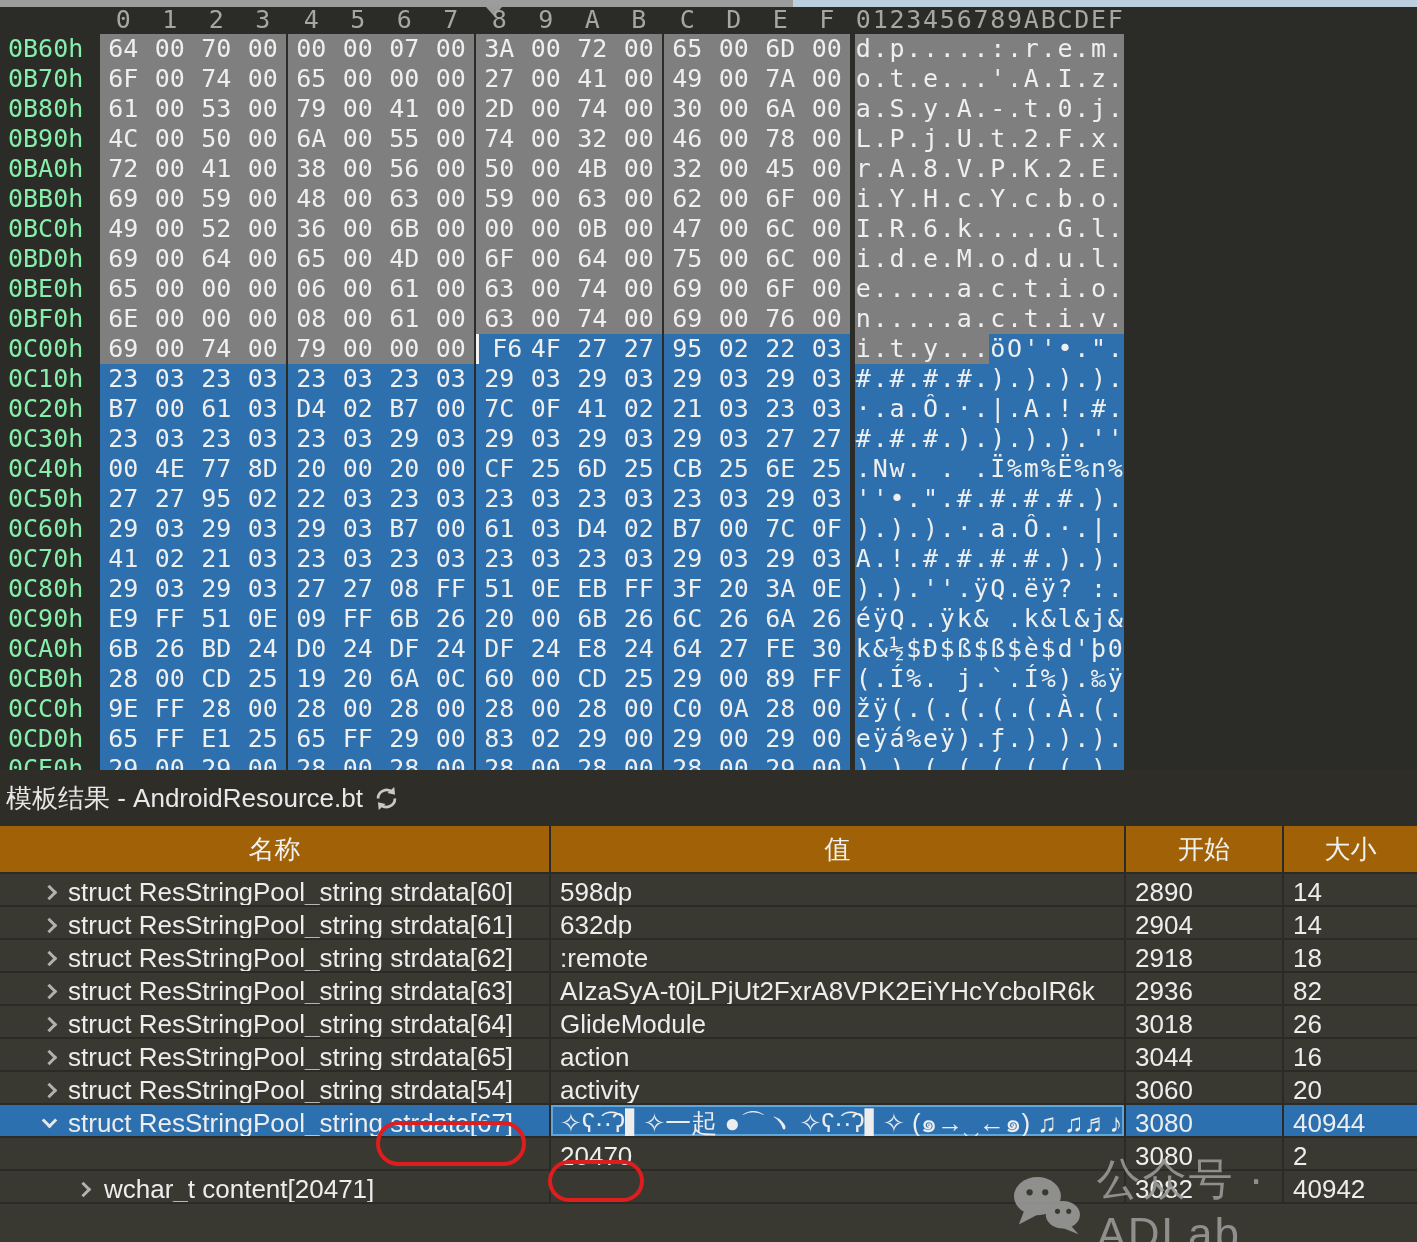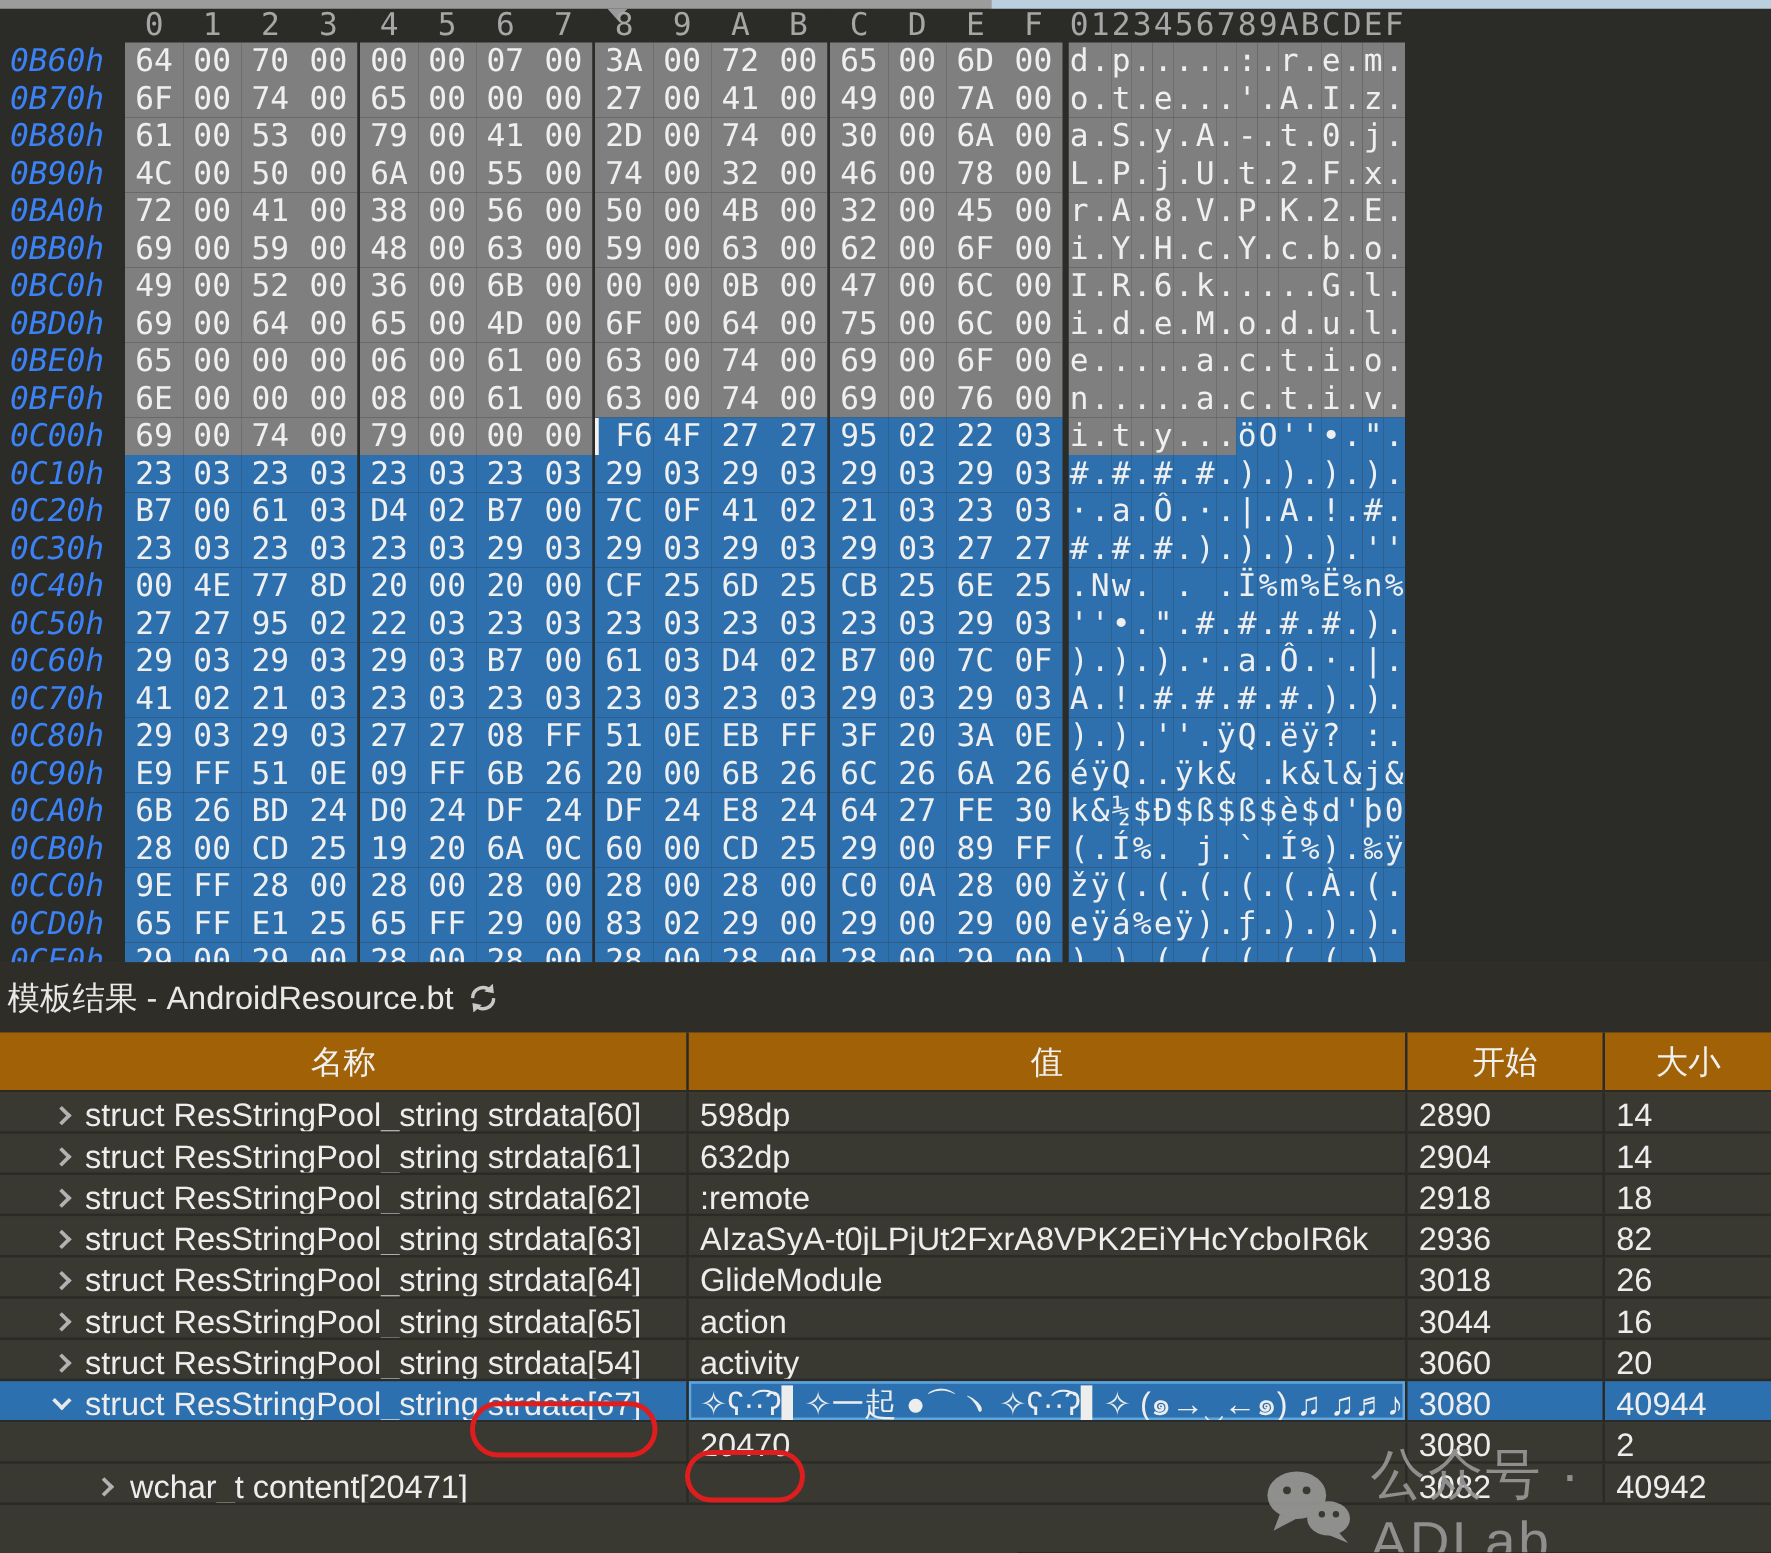--- a/index.html
+++ b/index.html
@@ -11,21 +11,21 @@
   .strip-left  { position:absolute; top:0; left:0; width:793px; height:7px; background:#9c9c9c; }
   .strip-right { position:absolute; top:0; left:793px; width:624px; height:7px; background:#bccfdf; }
   .col-marker  { position:absolute; top:7px; left:486px; width:0; height:0;
                  border-left:8px solid transparent; border-right:8px solid transparent;
                  border-top:9px solid #9a9a9a; }
 
   
   .hex-area { position:absolute; top:8px; left:0; width:1417px; height:762px; overflow:hidden; }
   .hexrow { position:relative; display:flex; height:30px; line-height:30px; font-size:25px; white-space:pre; }
   .hexhead { height:26px; line-height:24px; color:#a6a6a6; }
-  .addr { width:100px; padding-left:8px; color:#3b82f6; flex:0 0 100px;font-style:italic; }
+  .addr { width:100px; padding-left:8px; color:#86efac; flex:0 0 100px; }
   .bwrap { display:flex; flex:0 0 auto; }
   .bgroup { display:flex; }
   .gsep { border-left:2px solid #2b2b27; }
   .byte { display:inline-block; width:46.5px; text-align:center; color:#efefef; }
   .hexhead .byte { color:#a6a6a6; }
   .awrap { display:flex; margin-left:5px; flex:0 0 auto; }
   .ach { display:inline-block; width:16.8px; text-align:center; overflow:hidden; color:#efefef; }
   .hexhead .ach { color:#a6a6a6; }
   .g { background:#7f7f7f; }
   .b { background:#2d70ad; }

